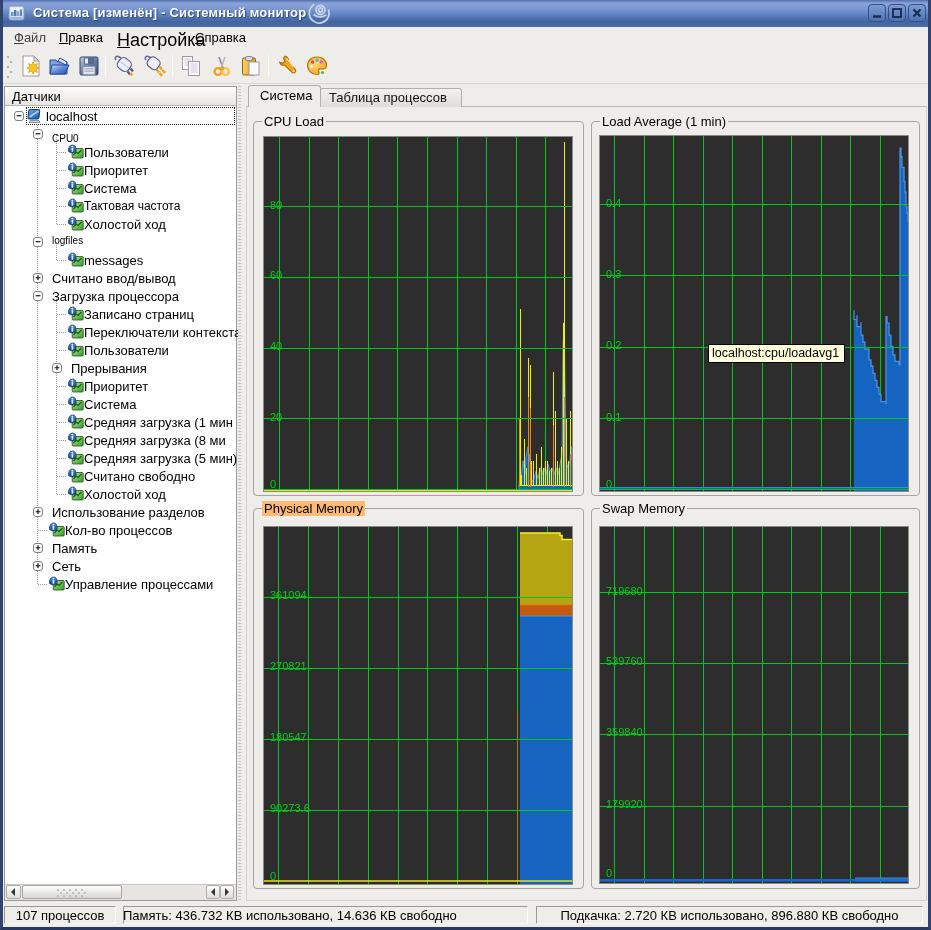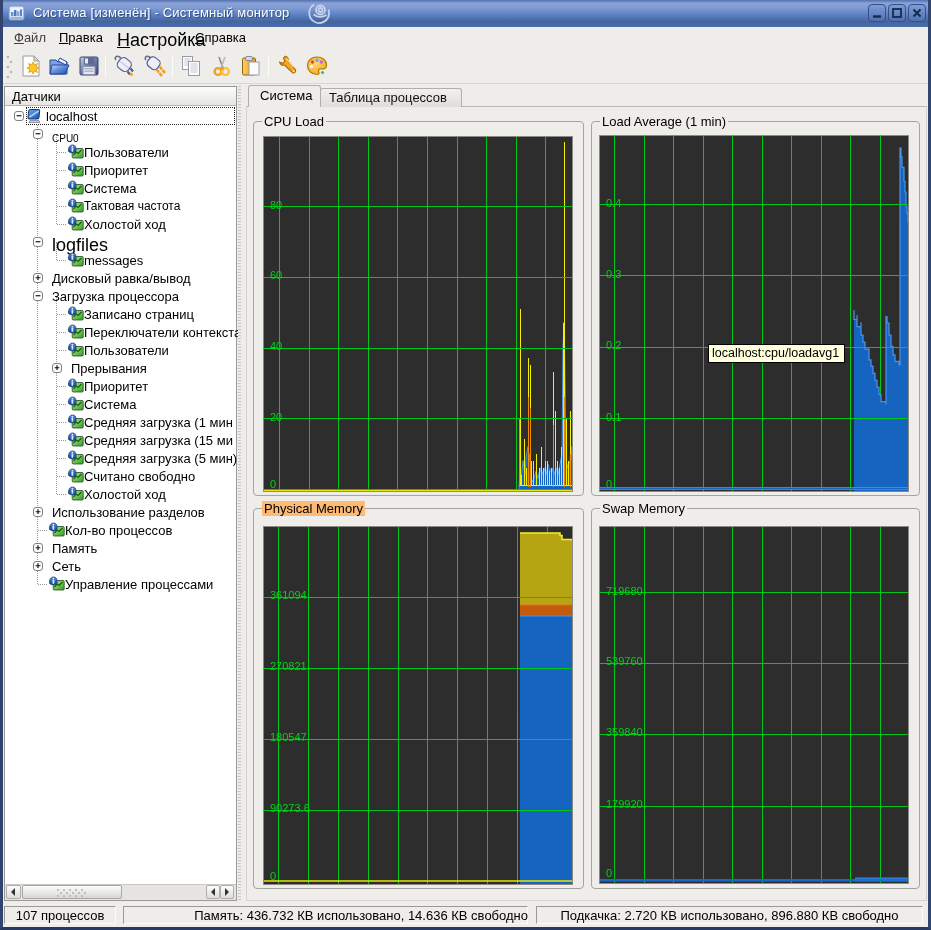--- a/index.html
+++ b/index.html
@@ -15,21 +15,21 @@
 
 <svg class="abs" style="left:8px;top:5px" width="17" height="17" viewBox="0 0 17 17">
  <rect x="1" y="1" width="15" height="14" rx="2" fill="#cfe0f4" stroke="#7a96c8"></rect>
  <rect x="2.5" y="2.5" width="12" height="8.5" fill="#eef4fc"></rect>
  <rect x="3" y="7" width="2.5" height="4" fill="#6d90c8"></rect>
  <rect x="6" y="5" width="2.5" height="6" fill="#4a79c0"></rect>
  <rect x="9" y="6.2" width="2.5" height="4.8" fill="#8aa6d4"></rect>
  <rect x="12" y="4.4" width="2" height="6.6" fill="#5b86c6"></rect>
  <rect x="2.5" y="12" width="12" height="2.4" fill="#9fb4d8"></rect>
 </svg>
-<div class="abs txt" style="left:33px;top:5px;font-size:13px;font-weight:normal;color:#ffffff;text-shadow:1px 1px 1px #2c4878;letter-spacing:0.2px">Система [изменён] - Системный монитор</div>
+<div class="abs txt" style="left:33px;top:5px;font-size:13px;font-weight:bold;color:#ffffff;text-shadow:1px 1px 1px #2c4878;letter-spacing:0.2px">Система [изменён] - Системный монитор</div>
 
 <svg class="abs" style="left:306px;top:1px" width="28" height="26" viewBox="0 0 28 26">
  <g fill="none" stroke="#ccd8ec" stroke-width="1.8" opacity="0.95">
   <circle cx="14.5" cy="9" r="2"></circle>
   <circle cx="14.5" cy="9" r="4.5"></circle>
   <path d="M 22.5 8.5 A 10 10 0 1 1 8 3.5"></path>
   <path d="M 7.5 13.5 Q 14 18 20.5 14"></path>
  </g>
 </svg>
 
@@ -284,21 +284,21 @@
         <stop offset="0" stop-color="#4a90e0"></stop>
         <stop offset="1" stop-color="#123c8c"></stop>
       </linearGradient>
  </defs>
   </svg>
 <div class="abs txt" style="left:84px;top:217px;font-size:13px">Холостой ход</div>
 <div class="abs" style="left:33px;top:237px;width:10px;height:10px;border:1px solid #808080;border-radius:3px;background:#fcfcfc"></div>
 <svg class="abs" style="left:33px;top:237px" width="10" height="10" viewBox="0 0 9.5 9.5">
     <path d="M2.5 4.5 H7" stroke="#111" stroke-width="1.1"></path>
   </svg>
-<div class="abs txt" style="left:52px;top:235px;font-size:18px">logfiles</div>
+<div class="abs txt" style="left:52px;top:235px;font-size:10px">logfiles</div>
 <div class="abs" style="left:57px;top:260px;width:9px;height:1px;border-top:1px dotted #9a9a9a"></div>
 <svg class="abs" style="left:67px;top:252px" width="17" height="16" viewBox="0 0 17 16">
  <rect x="5.2" y="4.5" width="11" height="9.5" rx="1" fill="url(#sens67_252)" stroke="#1d4d1d" stroke-width="0.8"></rect>
  <path d="M6.5 11 L9 8 L11 9.5 L14.5 6" fill="none" stroke="#0f5f0f" stroke-width="1.2"></path>
  <path d="M1.5 7.5 C 1 3.5 3 1 5.5 1 C 8.5 1 9.5 3.5 9 7.5 C 7 9.3 3.5 9.3 1.5 7.5 Z" fill="url(#sensb67_252)" stroke="#123a7a" stroke-width="0.7"></path>
  <rect x="4.5" y="3.6" width="1.8" height="4.2" rx="0.9" fill="#dceafc"></rect>
  <circle cx="5.4" cy="2.6" r="0.95" fill="#dceafc"></circle>
  <defs>
   <linearGradient id="sens67_252" x1="0" y1="0" x2="1" y2="1">
         <stop offset="0" stop-color="#bfe87a"></stop>
@@ -308,21 +308,21 @@
         <stop offset="0" stop-color="#4a90e0"></stop>
         <stop offset="1" stop-color="#123c8c"></stop>
       </linearGradient>
  </defs>
   </svg>
 <div class="abs txt" style="left:84px;top:253px;font-size:13px">messages</div>
 <div class="abs" style="left:33px;top:273px;width:10px;height:10px;border:1px solid #808080;border-radius:3px;background:#fcfcfc"></div>
 <svg class="abs" style="left:33px;top:273px" width="10" height="10" viewBox="0 0 9.5 9.5">
     <path d="M2.5 4.5 H7 M4.75 2.25 V6.75" stroke="#111" stroke-width="1.1"></path>
   </svg>
-<div class="abs txt" style="left:52px;top:271px;font-size:13px">Дисковый равка/вывод</div>
+<div class="abs txt" style="left:52px;top:271px;font-size:13px">Считано ввод/вывод</div>
 <div class="abs" style="left:33px;top:291px;width:10px;height:10px;border:1px solid #808080;border-radius:3px;background:#fcfcfc"></div>
 <svg class="abs" style="left:33px;top:291px" width="10" height="10" viewBox="0 0 9.5 9.5">
     <path d="M2.5 4.5 H7" stroke="#111" stroke-width="1.1"></path>
   </svg>
 <div class="abs txt" style="left:52px;top:289px;font-size:13px">Загрузка процессора</div>
 <div class="abs" style="left:57px;top:314px;width:9px;height:1px;border-top:1px dotted #9a9a9a"></div>
 <svg class="abs" style="left:67px;top:306px" width="17" height="16" viewBox="0 0 17 16">
  <rect x="5.2" y="4.5" width="11" height="9.5" rx="1" fill="url(#sens67_306)" stroke="#1d4d1d" stroke-width="0.8"></rect>
  <path d="M6.5 11 L9 8 L11 9.5 L14.5 6" fill="none" stroke="#0f5f0f" stroke-width="1.2"></path>
  <path d="M1.5 7.5 C 1 3.5 3 1 5.5 1 C 8.5 1 9.5 3.5 9 7.5 C 7 9.3 3.5 9.3 1.5 7.5 Z" fill="url(#sensb67_306)" stroke="#123a7a" stroke-width="0.7"></path>
@@ -451,21 +451,21 @@
   <linearGradient id="sens67_432" x1="0" y1="0" x2="1" y2="1">
         <stop offset="0" stop-color="#bfe87a"></stop>
         <stop offset="1" stop-color="#2f9c2f"></stop>
       </linearGradient>
   <linearGradient id="sensb67_432" x1="0" y1="0" x2="0" y2="1">
         <stop offset="0" stop-color="#4a90e0"></stop>
         <stop offset="1" stop-color="#123c8c"></stop>
       </linearGradient>
  </defs>
   </svg>
-<div class="abs txt" style="left:84px;top:433px;font-size:13px">Средняя загрузка (15 ми</div>
+<div class="abs txt" style="left:84px;top:433px;font-size:13px">Средняя загрузка (8 ми</div>
 <div class="abs" style="left:57px;top:458px;width:9px;height:1px;border-top:1px dotted #9a9a9a"></div>
 <svg class="abs" style="left:67px;top:450px" width="17" height="16" viewBox="0 0 17 16">
  <rect x="5.2" y="4.5" width="11" height="9.5" rx="1" fill="url(#sens67_450)" stroke="#1d4d1d" stroke-width="0.8"></rect>
  <path d="M6.5 11 L9 8 L11 9.5 L14.5 6" fill="none" stroke="#0f5f0f" stroke-width="1.2"></path>
  <path d="M1.5 7.5 C 1 3.5 3 1 5.5 1 C 8.5 1 9.5 3.5 9 7.5 C 7 9.3 3.5 9.3 1.5 7.5 Z" fill="url(#sensb67_450)" stroke="#123a7a" stroke-width="0.7"></path>
  <rect x="4.5" y="3.6" width="1.8" height="4.2" rx="0.9" fill="#dceafc"></rect>
  <circle cx="5.4" cy="2.6" r="0.95" fill="#dceafc"></circle>
  <defs>
   <linearGradient id="sens67_450" x1="0" y1="0" x2="1" y2="1">
         <stop offset="0" stop-color="#bfe87a"></stop>
@@ -679,14 +679,14 @@
 <text x="6" y="281" font-size="11" fill="#00d214" font-family="Liberation Sans">179920</text>
 <text x="6" y="350" font-size="11" fill="#00d214" font-family="Liberation Sans">0</text>
 </svg>
 
 <div class="abs txt" style="left:708px;top:344px;width:137px;height:19px;background:#ffffdc;border:1px solid #000;font-size:12.5px;line-height:16px;color:#000;padding:0 3px;z-index:40">localhost:cpu/loadavg1</div>
 
 <div class="abs" style="left:3px;top:901px;width:925px;height:26px;background:#eeedea"></div>
 <div class="abs" style="left:4px;top:906px;width:112px;height:18px;background:#eeedea;border:1px solid #b4b3b0;border-top-color:#9a9996;border-left-color:#9a9996;border-bottom-color:#fbfbfa;border-right-color:#fbfbfa"></div>
 <div class="abs txt" style="left:4px;top:908px;width:112px;text-align:center;font-size:13px">107 процессов</div>
 <div class="abs" style="left:123px;top:906px;width:405px;height:18px;background:#eeedea;border:1px solid #b4b3b0;border-top-color:#9a9996;border-left-color:#9a9996;border-bottom-color:#fbfbfa;border-right-color:#fbfbfa"></div>
-<div class="abs txt" style="left:123px;top:908px;width:405px;text-align:right;font-size:13px">Память: 436.732 КВ использовано, 14.636 КВ свободно</div>
+<div class="abs txt" style="left:123px;top:908px;width:405px;text-align:left;font-size:13px">Память: 436.732 КВ использовано, 14.636 КВ свободно</div>
 <div class="abs" style="left:536px;top:906px;width:387px;height:18px;background:#eeedea;border:1px solid #b4b3b0;border-top-color:#9a9996;border-left-color:#9a9996;border-bottom-color:#fbfbfa;border-right-color:#fbfbfa"></div>
 <div class="abs txt" style="left:536px;top:908px;width:387px;text-align:center;font-size:13px">Подкачка: 2.720 КВ использовано, 896.880 КВ свободно</div>
 </body></html>

